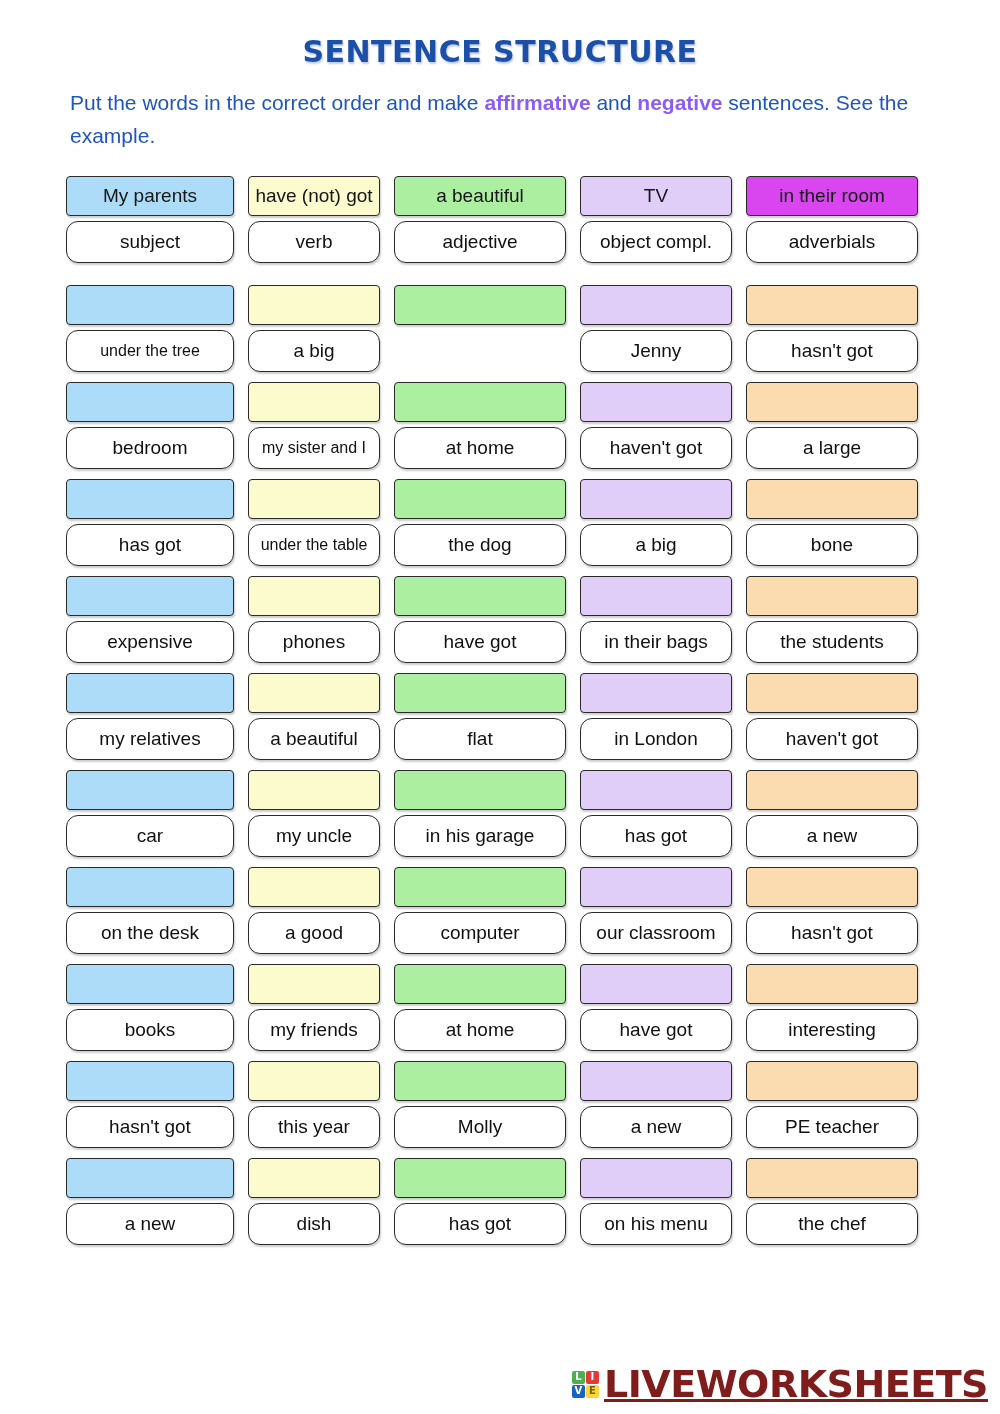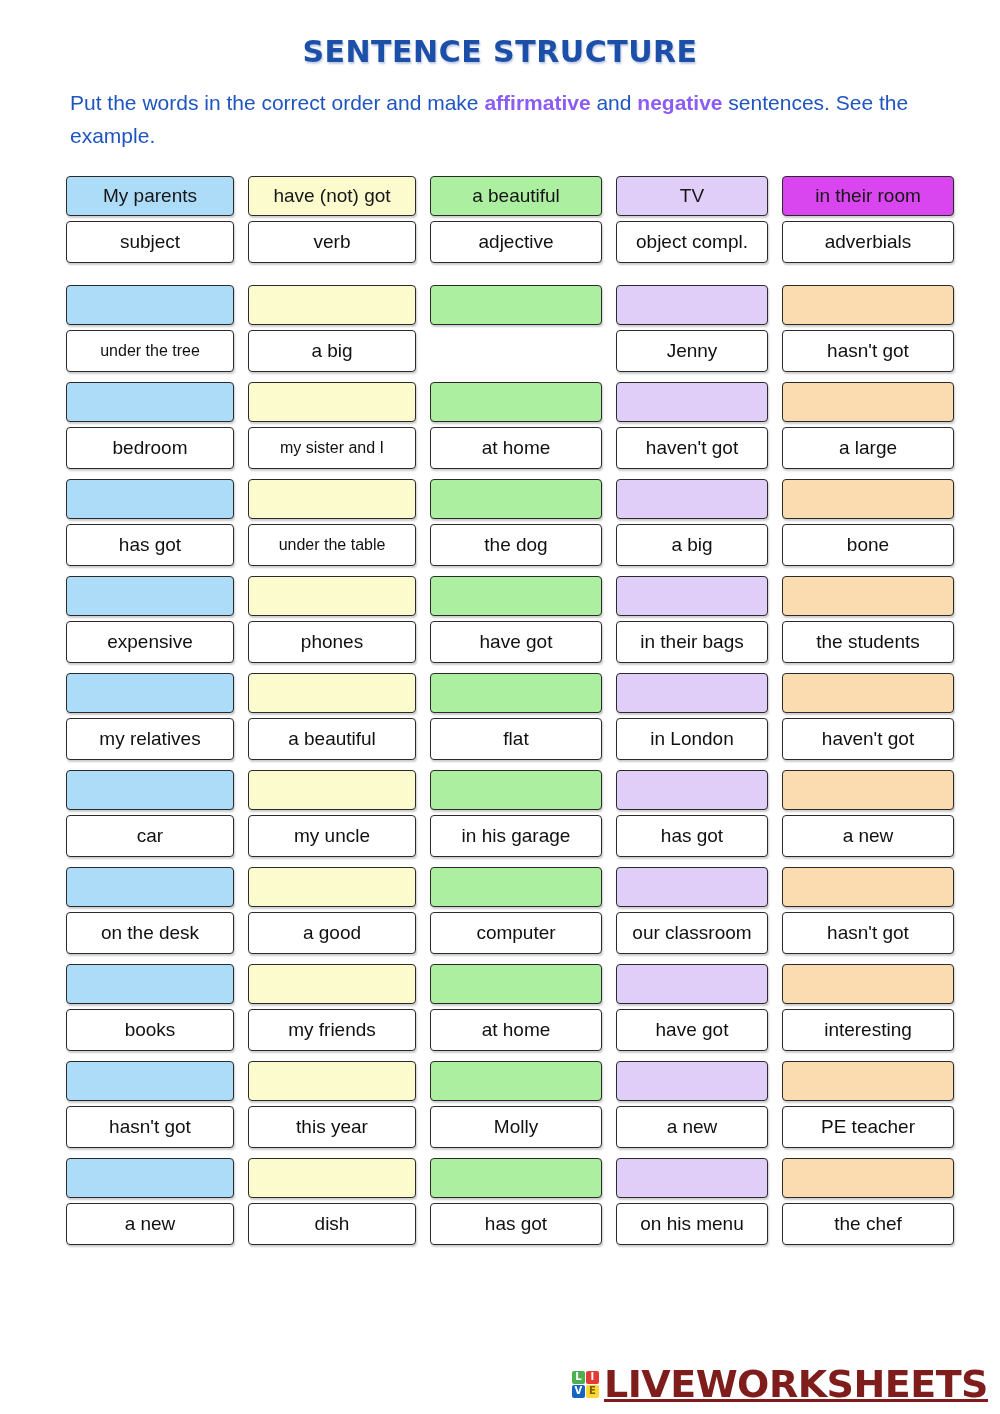--- a/index.html
+++ b/index.html
@@ -59,21 +59,21 @@
 
   .cell {
     display: flex;
     flex-direction: column;
     margin-right: 14px;
   }
   .cell:last-child { margin-right: 0; }
 
   
   .col-0 { width: 168px; }
-  .col-1 { width: 168px; }
+  .col-1 { width: 132px; }
   .col-2 { width: 172px; }
   .col-3 { width: 152px; }
   .col-4 { width: 172px; }
 
   
   .slot {
     box-sizing: border-box;
     height: 40px;
     border: 1.6px solid #2a2a2a;
     border-radius: 4px;
@@ -89,21 +89,21 @@
   }
   .slot.blank { color: transparent; }
 
   
   .word {
     box-sizing: border-box;
     margin-top: 5px;
     height: 42px;
     background: #ffffff;
     border: 1.6px solid #2a2a2a;
-    border-radius: 4px;
+    border-radius: 12px;
     display: flex;
     align-items: center;
     justify-content: center;
     font-family: "Liberation Sans", sans-serif;
     font-size: 19px;
     color: #111111;
     white-space: nowrap;
     box-shadow: 1px 2px 2px rgba(0,0,0,0.20);
   }
   .word.tight { font-size: 16px; }

